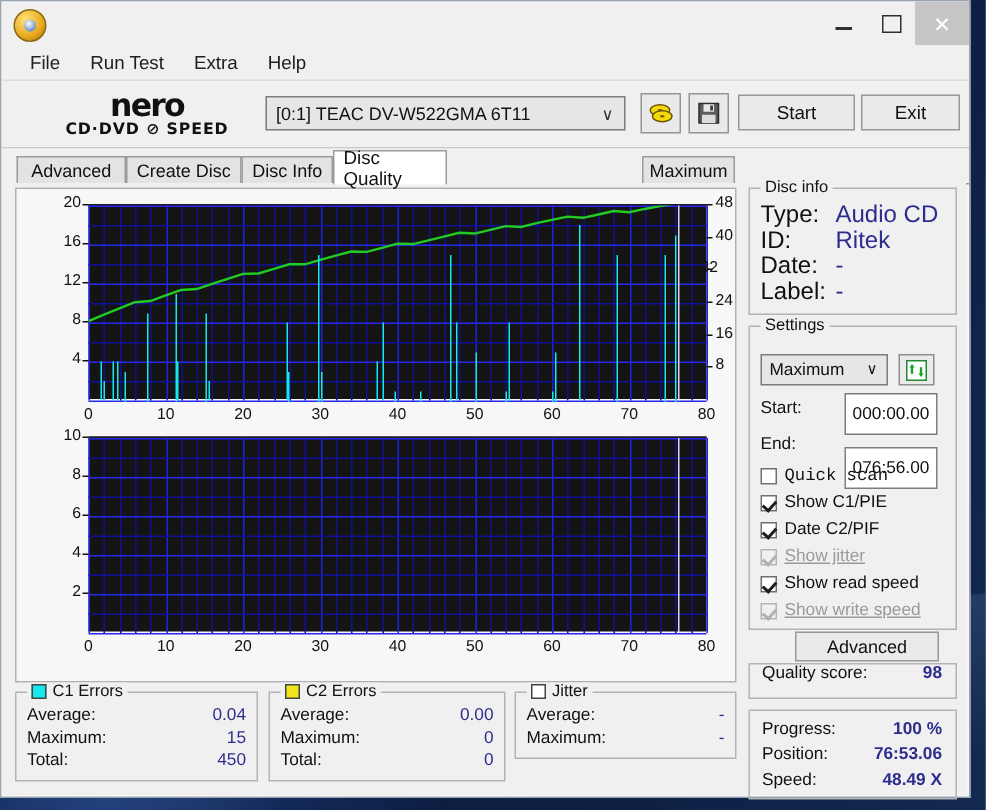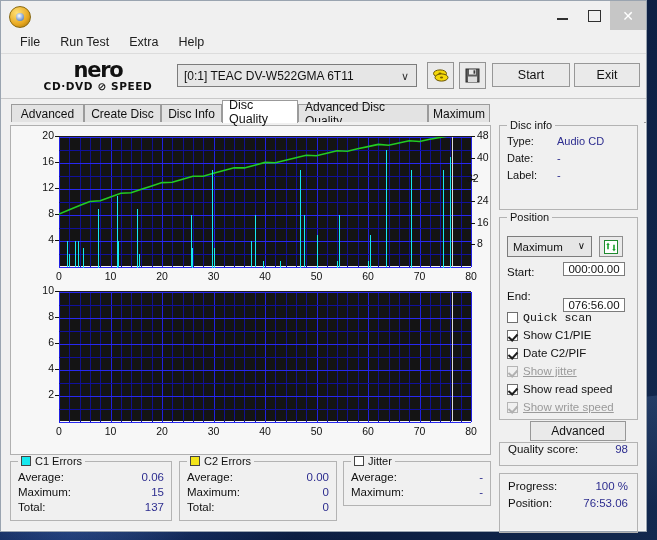--- a/index.html
+++ b/index.html
@@ -165,37 +165,37 @@
   }
   .row .k{position:absolute;left:7px;top:0;}
   .row .v{position:absolute;right:7px;top:0;color:#2d2d8f;}
 
   
   #right-col{position:absolute;left:498px;top:3px;width:139px;}
   .rgrp{
     position:relative;border:1px solid #b3b3b3;box-sizing:border-box;
     margin-bottom:7px;background:transparent;
   }
-  .inforow{position:relative;height:17px;font-size:11px;color:#111;}
+  .inforow{position:relative;height:17px;font-size:16px;color:#111;}
   .inforow .k{position:absolute;left:7px;top:0;}
   .inforow .v{position:absolute;left:57px;top:0;color:#2d2d8f;}
   .combo{
     position:absolute;left:7px;top:18px;width:85px;height:21px;
     background:#e6e6e6;border:1px solid #7c7c7c;box-sizing:border-box;
     font-size:11.5px;color:#111;display:flex;align-items:center;padding-left:5px;
   }
   .combo .chev{position:absolute;right:6px;top:3px;font-size:10px;}
   .refreshbtn{
     position:absolute;left:99px;top:18px;width:24px;height:21px;
     background:#eaeaea;border:1px solid #8e8e8e;box-sizing:border-box;
     display:flex;align-items:center;justify-content:center;
   }
   .fieldrow{position:absolute;left:7px;font-size:11.5px;color:#111;}
   .fieldbox{
-    position:absolute;width:62px;height:14px;background:#fff;
+    position:absolute;width:62px;height:28px;background:#fff;
     border:1px solid #7c7c7c;box-sizing:border-box;
     font-size:11.5px;color:#111;display:flex;align-items:center;justify-content:center;
   }
   .cbrow{
     position:absolute;left:7px;height:16px;font-size:11.5px;color:#111;
     display:flex;align-items:center;gap:5px;
   }
   .cbrow.dim{color:#9a9a9a;text-decoration:underline;}
   .cb{
     width:11px;height:11px;background:#fff;border:1px solid #6f6f6f;
@@ -207,21 +207,21 @@
   }
   .cb.dim{background:#f0f0f0;border-color:#b5b5b5;}
   .cb.dim.checked:after{border-color:#b0b0b0;}
   .advbtn{
     position:absolute;left:30px;width:96px;height:20px;
     background:#eaeaea;border:1px solid #979797;box-sizing:border-box;
     font-size:12px;color:#111;display:flex;align-items:center;justify-content:center;
   }
   .scorerow{position:relative;height:17px;font-size:11.5px;color:#111;}
   .scorerow .k{position:absolute;left:8px;top:0;}
-  .scorerow .v{position:absolute;right:9px;top:0;color:#2d2d8f;}
+  .scorerow .v{position:absolute;right:9px;top:0;color:#2d2d8f;font-weight:bold;}
 </style>
 </head>
 <body>
 
 <div id="desktop"></div>
 
 <div id="window">
 
   <div id="titlebar">
     <div id="app-icon"></div>
@@ -272,21 +272,20 @@
 
     <div class="tbtn" id="btn-start">Start</div>
     <div class="tbtn" id="btn-exit">Exit</div>
   </div>
 
   <div id="tabstrip">
     <div class="tab" style="left:10px;width:73px;">Advanced</div>
     <div class="tab" style="left:83px;width:77px;">Create Disc</div>
     <div class="tab" style="left:160px;width:61px;">Disc Info</div>
     <div class="tab active" style="left:221px;width:76px;">Disc Quality</div>
-    <div class="tab" style="left:297px;width:130px;">Advanced Disc Quality</div>
     <div class="tab" style="left:427px;width:62px;">Maximum</div>
   </div>
 
   <div id="content">
 
     <div id="graph-panel">
       <div id="chart-top" class="plot-wrap" style="left: 0px; top: 10px; width: 472px; height: 156px;">
           <div class="plot" style="left: 48px; top: 0px; width: 412px; height: 130px; background: rgb(20, 20, 20);">
             <div class="gridline" style="left: 0px; top: 0px; width: 1px; height: 130px; background: rgb(32, 32, 224);"></div>
             <div class="gridline minor" style="left: 10px; top: 0px; width: 1px; height: 130px; background: rgb(16, 16, 144);"></div>
@@ -485,29 +484,29 @@
     </div>
 
     <div class="grp" id="stat-c1" style="left:9px;top:339px;width:162px;height:60px;">
       <div class="grp-title">
         <span class="swatch" id="sw-c1" style="background: rgb(22, 232, 238);"></span>
         <span>C1 Errors</span>
       </div>
       <div style="padding-top:9px;">
         <div class="row">
           <span class="k">Average:</span>
-          <span class="v">0.06</span>
+          <span class="v">0.04</span>
         </div>
         <div class="row">
           <span class="k">Maximum:</span>
           <span class="v">15</span>
         </div>
         <div class="row">
           <span class="k">Total:</span>
-          <span class="v">137</span>
+          <span class="v">450</span>
         </div>
       </div>
     </div>
 
     <div class="grp" id="stat-c2" style="left:178px;top:339px;width:158px;height:60px;">
       <div class="grp-title">
         <span class="swatch" id="sw-c2" style="background: rgb(242, 228, 26);"></span>
         <span>C2 Errors</span>
       </div>
       <div style="padding-top:9px;">
@@ -546,32 +545,36 @@
     <div id="right-col">
 
       <div class="rgrp" style="height:85px;">
         <div class="grp-title">Disc info</div>
         <div style="padding-top:9px;">
           <div class="inforow">
             <span class="k">Type:</span>
             <span class="v">Audio CD</span>
           </div>
           <div class="inforow">
+            <span class="k">ID:</span>
+            <span class="v">Ritek</span>
+          </div>
+          <div class="inforow">
             <span class="k">Date:</span>
             <span class="v">-</span>
           </div>
           <div class="inforow">
             <span class="k">Label:</span>
             <span class="v">-</span>
           </div>
         </div>
       </div>
 
       <div class="rgrp" style="height:203px;">
-        <div class="grp-title">Position</div>
+        <div class="grp-title">Settings</div>
 
         <div class="combo">
           <span>Maximum</span>
           <span class="chev">∨</span>
         </div>
         <div class="refreshbtn">
           <svg width="14" height="14" viewBox="0 0 14 14">
             <rect x="0.5" y="0.5" width="13" height="13" fill="#ffffff" stroke="#1f8a2f"></rect>
             <path d="M4 4.5 L4 9.2" stroke="#17a32a" stroke-width="1.6" fill="none"></path>
             <path d="M10 9.5 L10 4.8" stroke="#17a32a" stroke-width="1.6" fill="none"></path>
@@ -624,18 +627,22 @@
       <div class="rgrp" style="height:60px;">
         <div style="padding-top:6px;">
           <div class="scorerow">
             <span class="k">Progress:</span>
             <span class="v">100 %</span>
           </div>
           <div class="scorerow">
             <span class="k">Position:</span>
             <span class="v">76:53.06</span>
           </div>
+          <div class="scorerow">
+            <span class="k">Speed:</span>
+            <span class="v">48.49 X</span>
+          </div>
         </div>
       </div>
 
     </div>
   </div>
 </div>
 
 </body></html>

